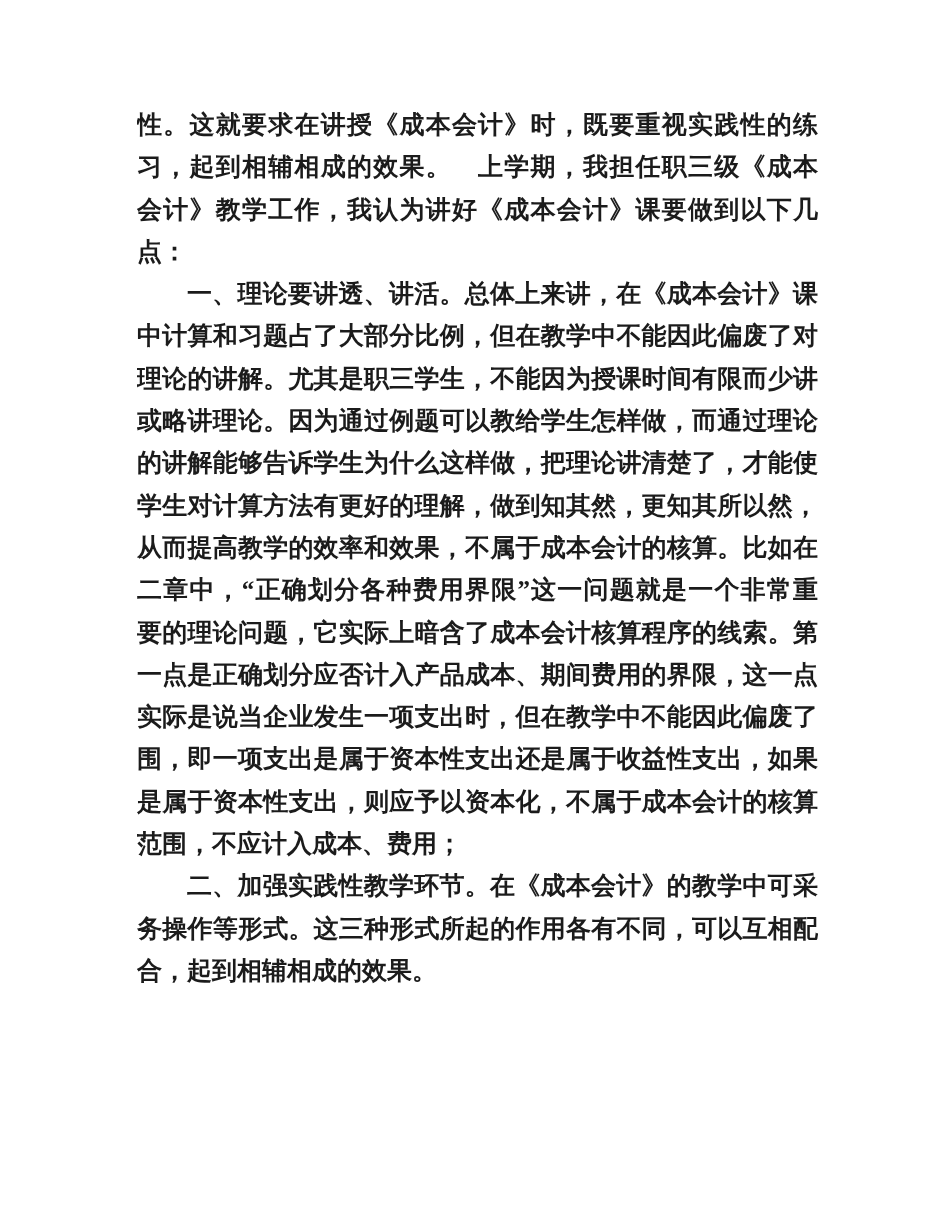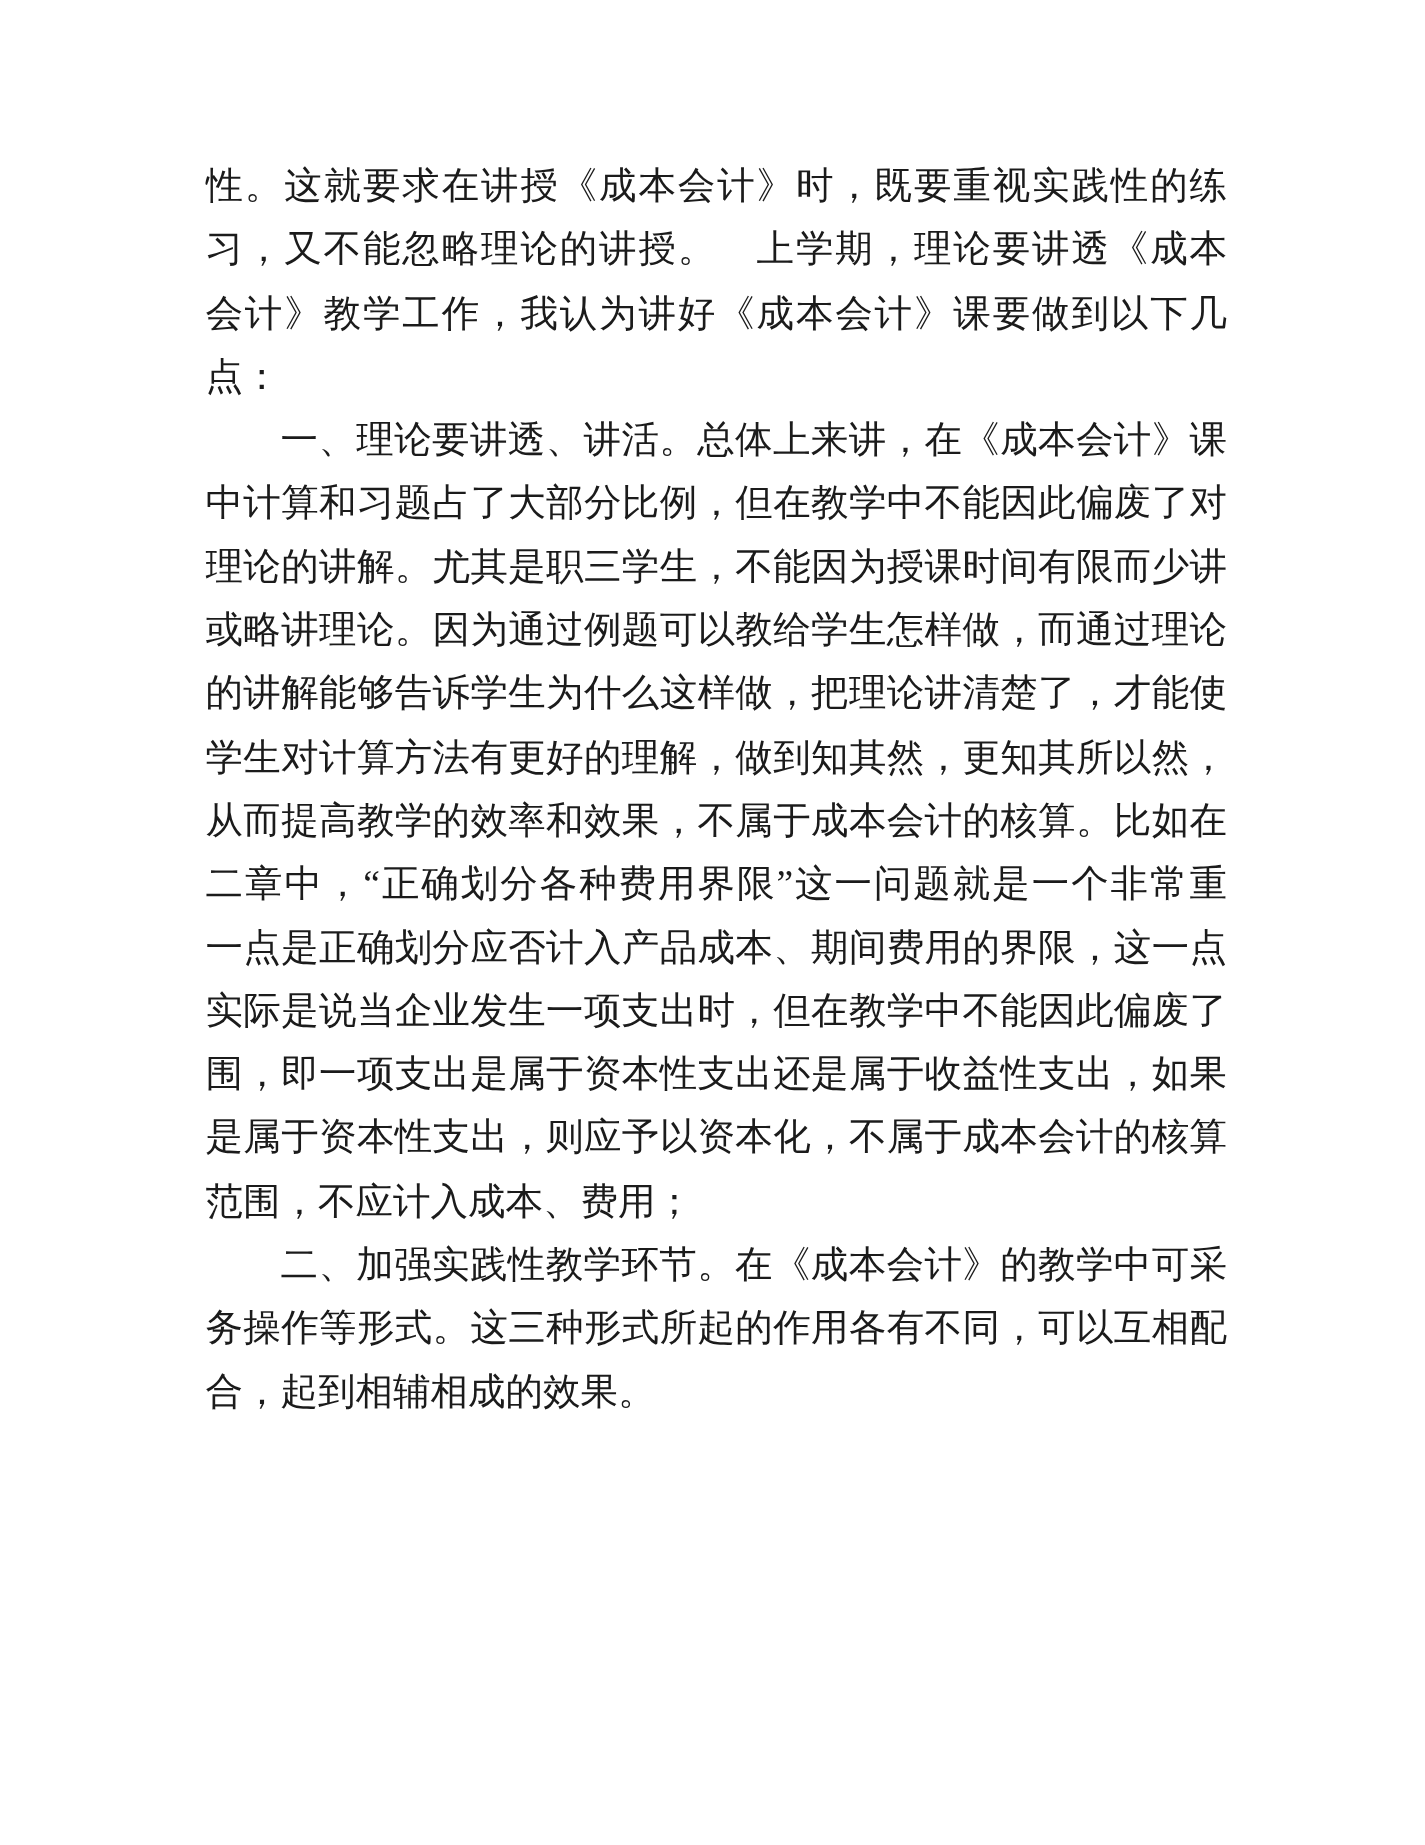--- a/index.html
+++ b/index.html
@@ -6,20 +6,21 @@
     margin: 0;
     padding: 0;
     background: #ffffff;
   }
   .page {
     position: relative;
     width: 860px;
     height: 1230px;
     background: #ffffff;
     overflow: hidden;
+    font-weight: bold;
   }
   .text-block {
     position: absolute;
     left: 137px;
     top: 104px;
     width: 681px;
     font-family: "Liberation Serif", "DejaVu Serif", serif;
     font-size: 25px;
     color: #1b1b1b;
   }
@@ -42,33 +43,34 @@
     text-align-last: left;
   }
 </style>
 </head>
 <body>
 
 <div class="page">
   <div class="text-block">
       <div class="paragraph">
         <div class="line">性。这就要求在讲授《成本会计》时，既要重视实践性的练</div>
-        <div class="line">习，又不能忽略理论的讲授。　上学期，理论要讲透《成本</div>
+        <div class="line">习，起到相辅相成的效果。　上学期，我担任职三级《成本</div>
         <div class="line">会计》教学工作，我认为讲好《成本会计》课要做到以下几</div>
         <div class="line para-end">点：</div>
       </div>
       <div class="paragraph">
         <div class="line indent">一、理论要讲透、讲活。总体上来讲，在《成本会计》课</div>
         <div class="line">中计算和习题占了大部分比例，但在教学中不能因此偏废了对</div>
         <div class="line">理论的讲解。尤其是职三学生，不能因为授课时间有限而少讲</div>
         <div class="line">或略讲理论。因为通过例题可以教给学生怎样做，而通过理论</div>
         <div class="line">的讲解能够告诉学生为什么这样做，把理论讲清楚了，才能使</div>
         <div class="line">学生对计算方法有更好的理解，做到知其然，更知其所以然，</div>
         <div class="line">从而提高教学的效率和效果，不属于成本会计的核算。比如在第</div>
         <div class="line">二章中，“正确划分各种费用界限”这一问题就是一个非常重</div>
+        <div class="line">要的理论问题，它实际上暗含了成本会计核算程序的线索。第</div>
         <div class="line">一点是正确划分应否计入产品成本、期间费用的界限，这一点</div>
         <div class="line">实际是说当企业发生一项支出时，但在教学中不能因此偏废了对</div>
         <div class="line">围，即一项支出是属于资本性支出还是属于收益性支出，如果</div>
         <div class="line">是属于资本性支出，则应予以资本化，不属于成本会计的核算</div>
         <div class="line para-end">范围，不应计入成本、费用；</div>
       </div>
       <div class="paragraph">
         <div class="line indent">二、加强实践性教学环节。在《成本会计》的教学中可采</div>
         <div class="line">务操作等形式。这三种形式所起的作用各有不同，可以互相配</div>
         <div class="line para-end">合，起到相辅相成的效果。</div>

